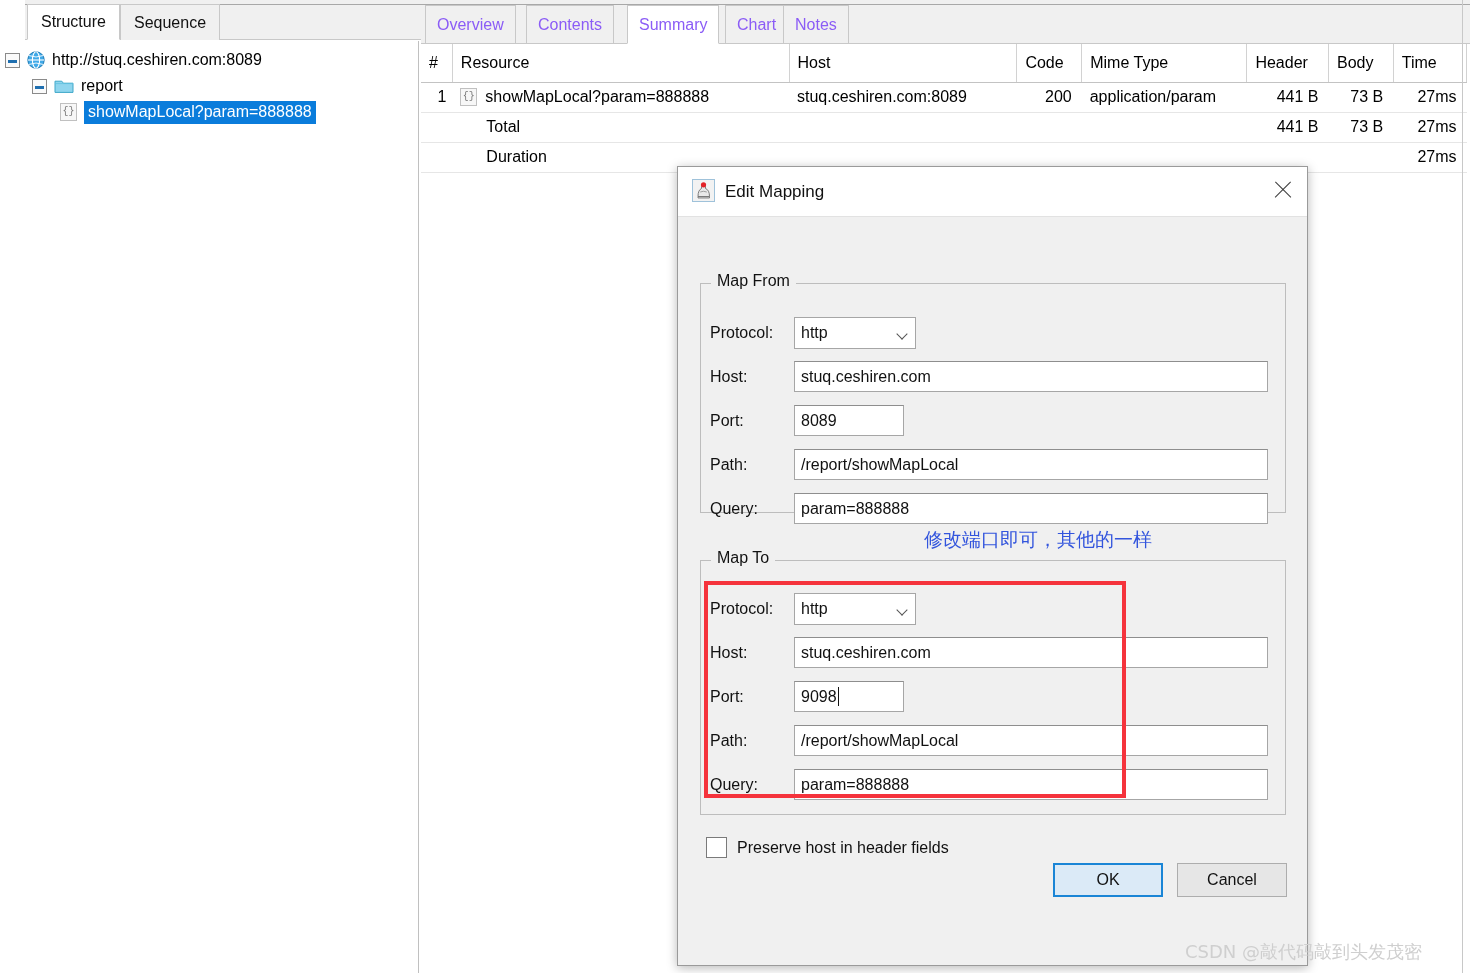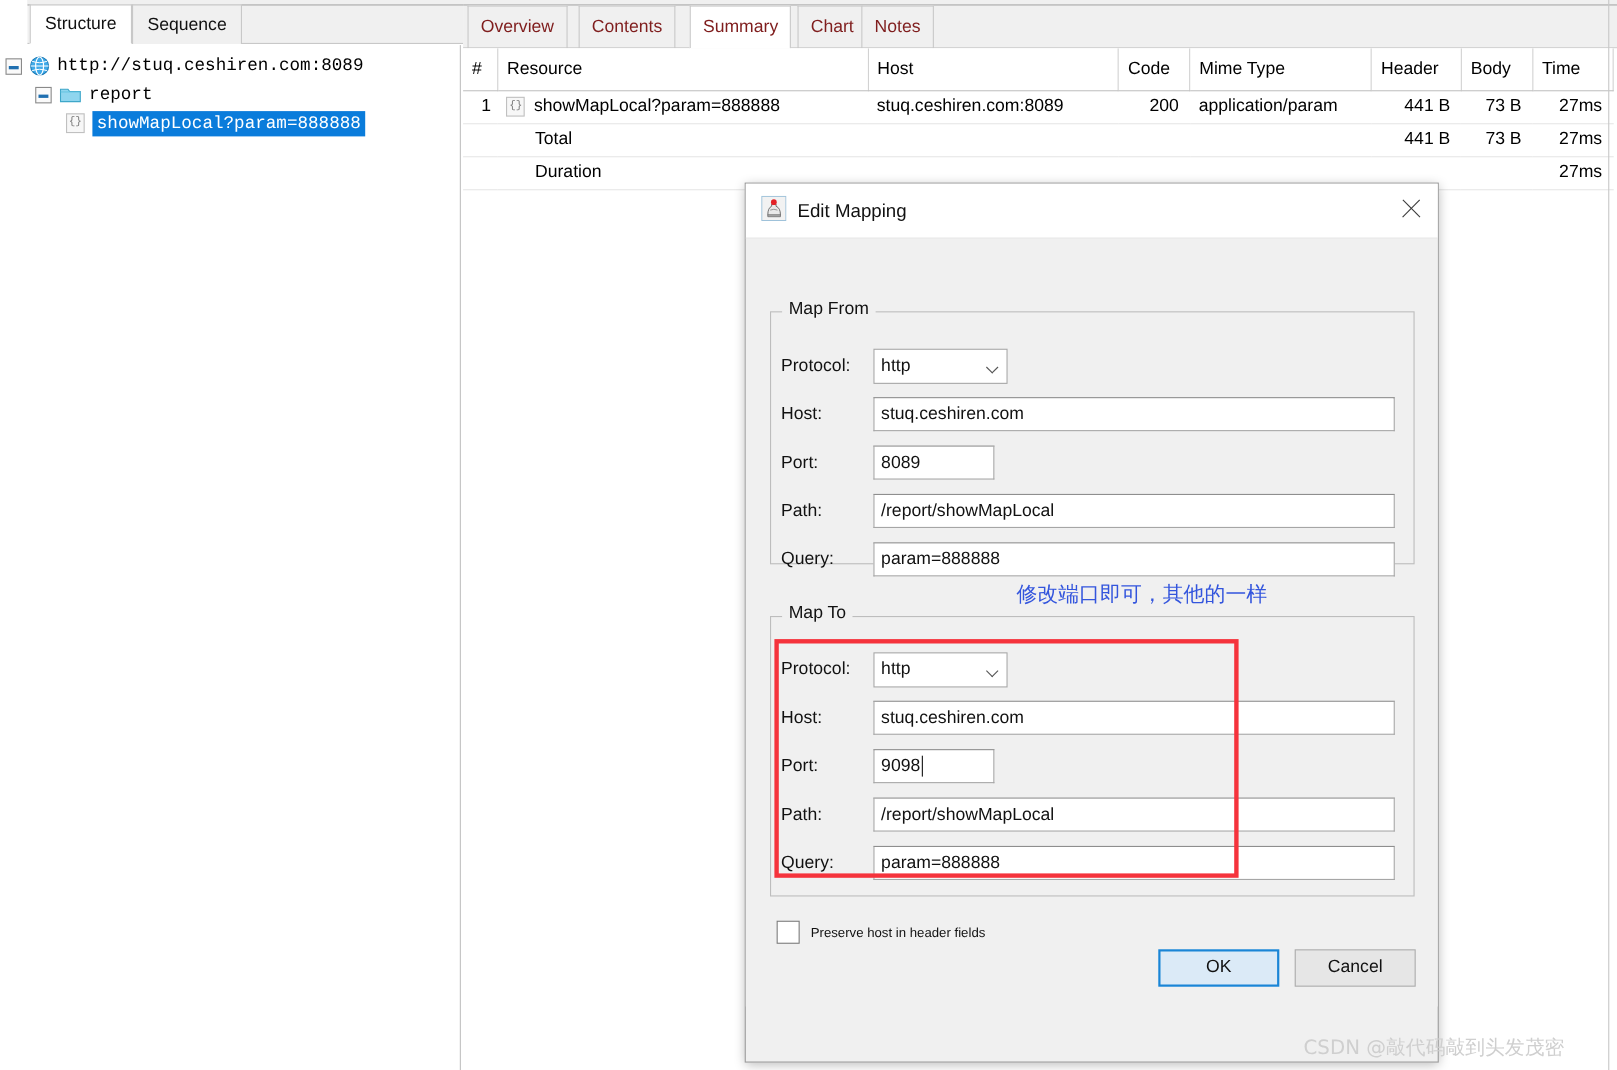--- a/index.html
+++ b/index.html
@@ -77,21 +77,21 @@
   .ico { flex:0 0 auto; margin-right: 7px; display:inline-flex; align-items:center; }
 
   .globe { width:18px; height:18px; }
   .folder { width:20px; height:16px; }
   .jsonico {
     width:17px; height:18px; border:1px solid #c0c0c0; background:#f7f7f7;
     display:inline-flex; align-items:center; justify-content:center;
     font-size:10px; color:#7a7a7a; font-family:"Liberation Mono", monospace;
     line-height:1;
   }
-  .tlabel { color:#000;font-family:Liberation Mono, monospace; }
+  .tlabel { color:#000; }
   .tlabel.selected {
     background: #0a7cdb; color:#ffffff;
     padding: 2px 4px 3px 4px;
   }
 
   
   .right-panel {
     position:absolute; left:421px; top:0; width:1049px; height:973px;
     background:#ffffff;
   }
@@ -103,21 +103,21 @@
     content:""; position:absolute; left:0; top:0; width:100%; height:4px;
     background:#f0f0f0; border-bottom:1px solid #a8a8a8;
   }
   .rtabstrip::after {
     content:""; position:absolute; left:0; bottom:0; width:100%; height:1px;
     background:#c8c8c8;
   }
   .rtab {
     position:absolute; top:5px; height:39px;
     display:flex; align-items:center; justify-content:center;
-    padding:0 11px; font-size:16px; color:#7f1d1d;
+    padding:0 11px; font-size:16px; color:#8b5cf6;
     background:#f0f0f0;
     border-left:1px solid #c8c8c8; border-right:1px solid #c8c8c8; border-top:1px solid #c8c8c8;
     cursor:default;
   }
   .rtab.active { background:#ffffff; border-bottom:1px solid #ffffff; z-index:4; }
   #rtab0 { left:4px; }
   #rtab1 { left:105px; }
   #rtab2 { left:206px; }
   #rtab3 { left:304px; }
   #rtab4 { left:362px; }
@@ -249,21 +249,21 @@
   }
 
   .chkrow {
     position:absolute; left:28px; top:620px;
     display:flex; align-items:center; gap:10px;
   }
   .chkbox {
     width:21px; height:21px; background:#fff; border:1.5px solid #7a7a7a;
     flex:0 0 21px; cursor:pointer;
   }
-  .chklabel { font-size:12px; color:#111; }
+  .chklabel { font-size:16px; color:#111; }
 
   .helptext {
     position:absolute; left:28px; top:664px; width:570px;
     font-size:15px; color:#111; line-height:1.45;
   }
 
   .btnrow { position:absolute; right:20px; bottom:18px; display:flex; gap:14px; }
   .btn {
     min-width:110px; height:34px; font-size:16px; color:#111;
     display:flex; align-items:center; justify-content:center;

